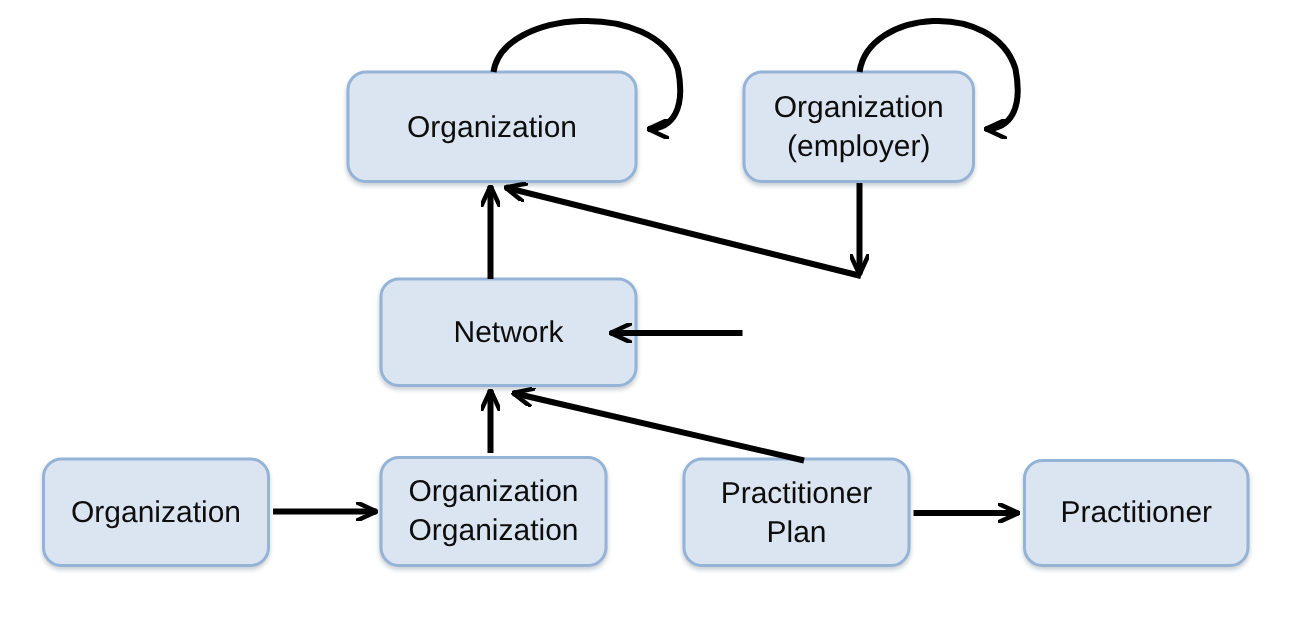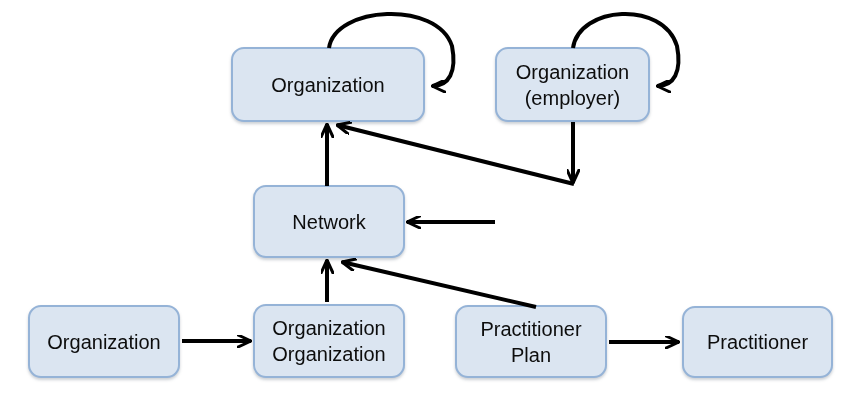--- a/index.html
+++ b/index.html
@@ -28,21 +28,21 @@
     justify-content: center;
     text-align: center;
     font-size: 20px;
     line-height: 26px;
     color: #0d0d0d;
   }
   .node-line { display: block; }
 
   #node-organization-payer       { left: 231px; top: 47px;  width: 194px; height: 75px; }
   #node-organization-employer    { left: 495px; top: 47px;  width: 155px; height: 75px; }
-  #node-network                  { left: 253px; top: 185px; width: 152px; height: 73px; }
+  #node-network                  { left: 253px; top: 185px; width: 172px; height: 73px; }
   #node-insurance-plan           { left: 497px; top: 185px; width: 151px; height: 73px; }
   #node-organization             { left: 28px;  top: 305px; width: 152px; height: 73px; }
   #node-organization-affiliation { left: 253px; top: 304px; width: 152px; height: 74px; }
   #node-practitioner-role        { left: 455px; top: 305px; width: 152px; height: 73px; }
   #node-practitioner             { left: 682px; top: 306px; width: 151px; height: 72px; }
 
   .edges {
     position: absolute;
     left: 0;
     top: 0;

